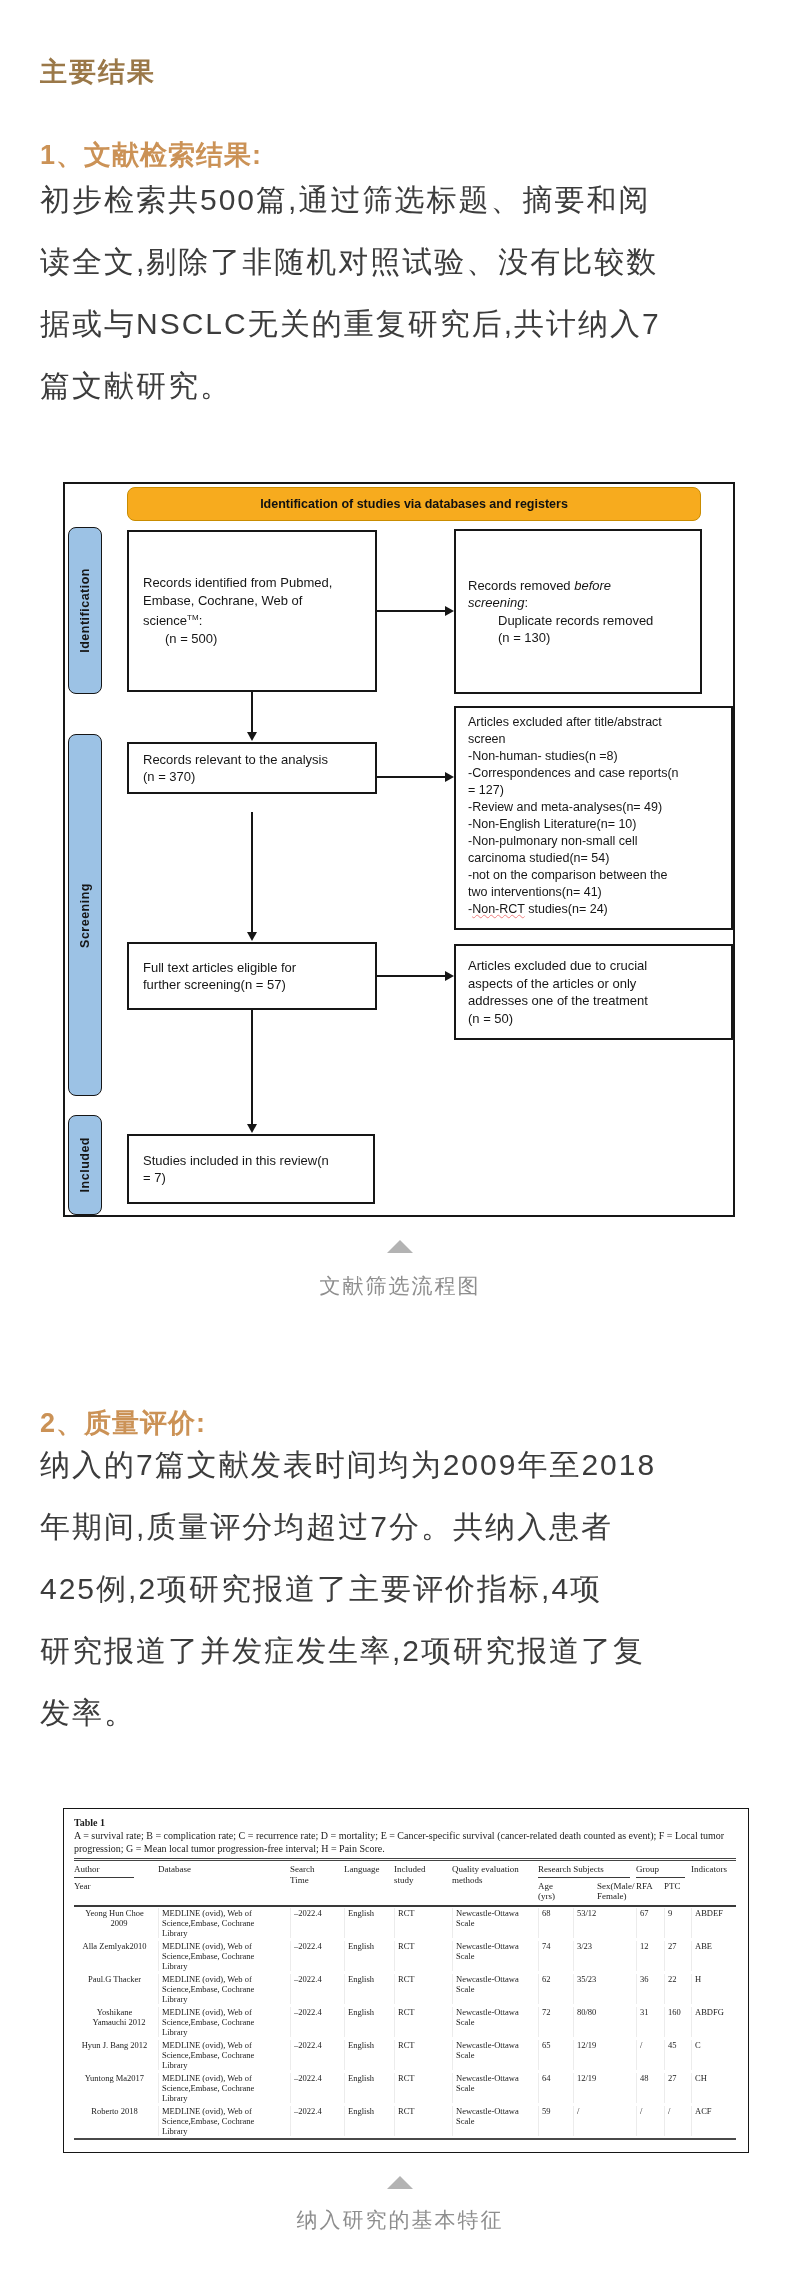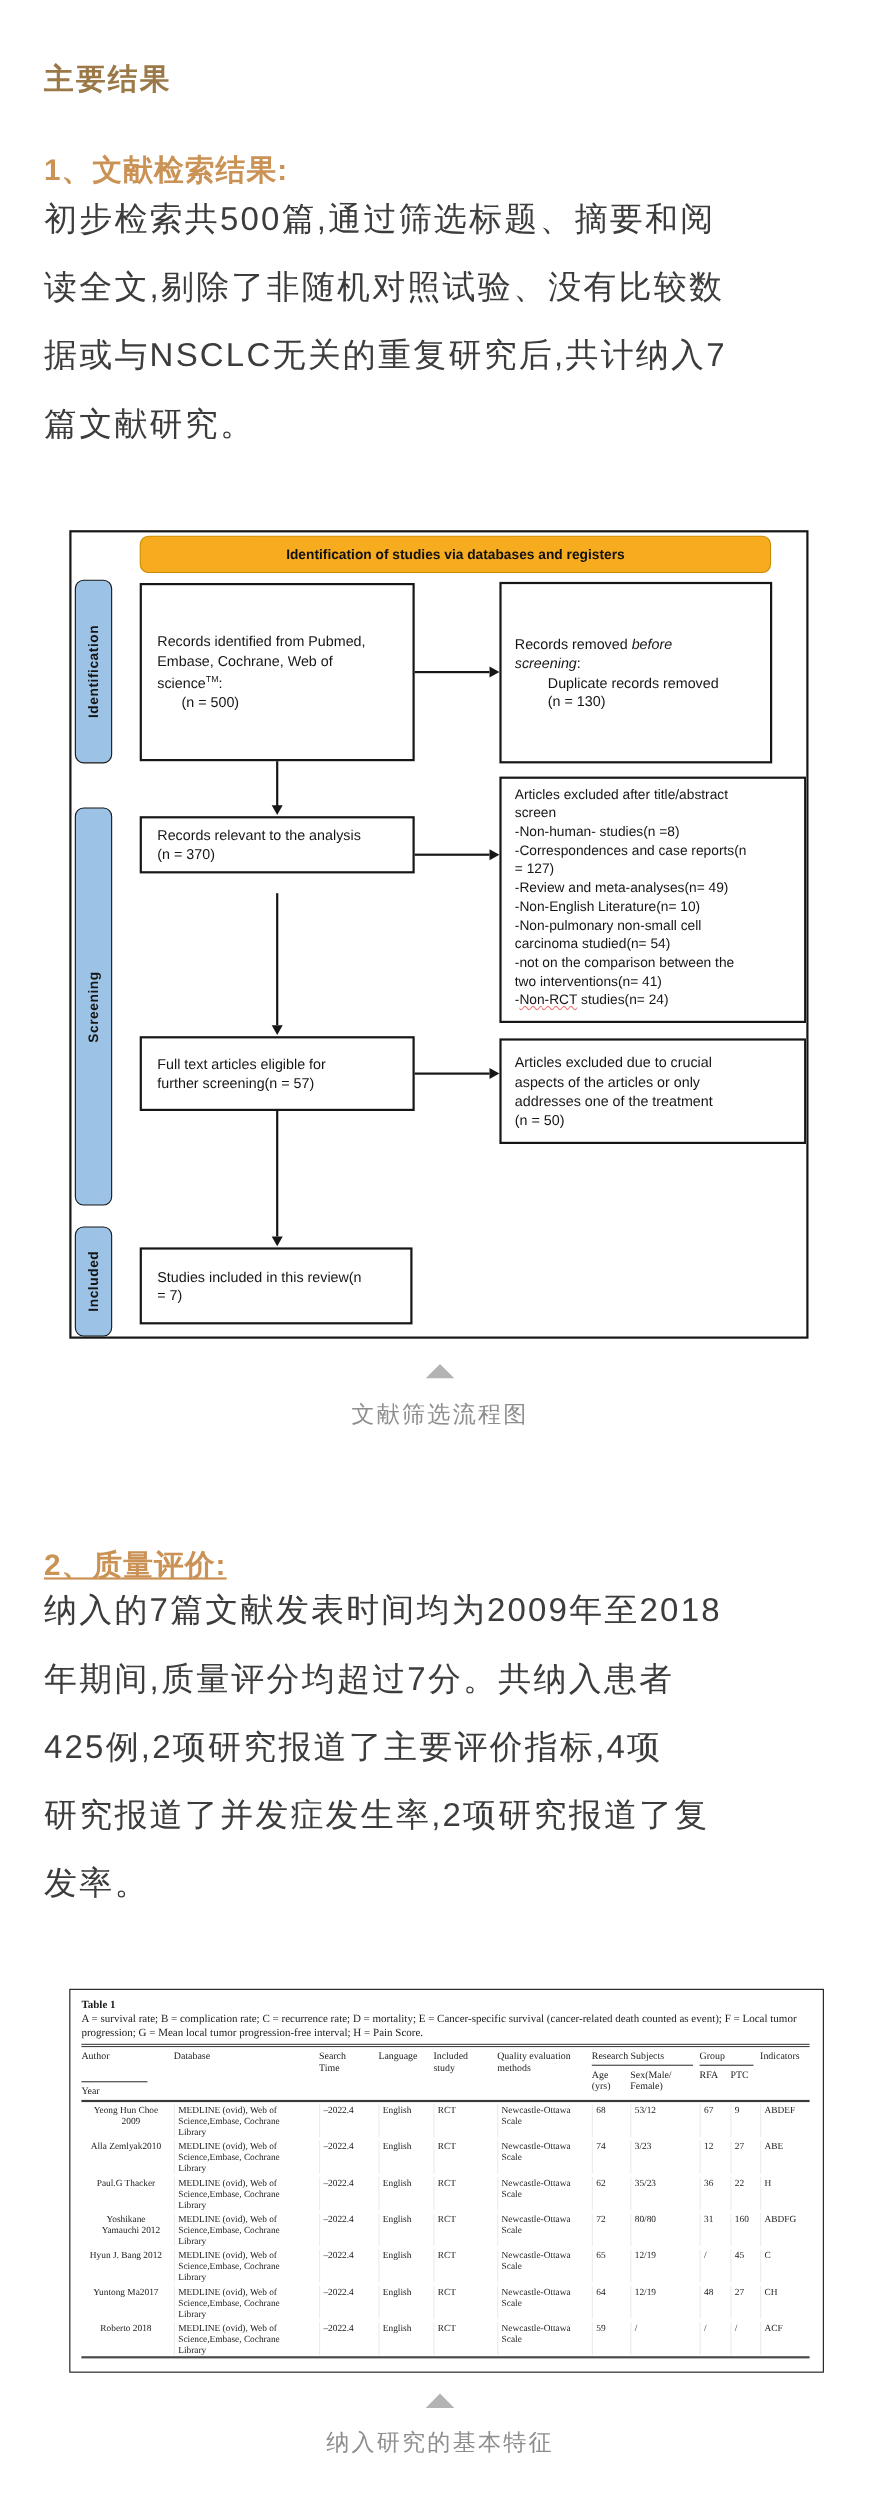--- a/index.html
+++ b/index.html
@@ -5,21 +5,21 @@
   html,body{margin:0;padding:0;background:#ffffff;}
   #page{position:relative;width:800px;height:2273px;background:#fff;overflow:hidden;
         font-family:"Liberation Sans","DejaVu Sans",sans-serif;}
 
   
   .page-title{position:absolute;left:40px;top:39px;font-size:27px;font-weight:700;
               color:#9A7848;letter-spacing:2px;line-height:31px;}
   .sec-heading{position:absolute;left:40px;font-size:27px;font-weight:700;
                color:#CB9256;letter-spacing:1px;line-height:31px;}
   #sec1-heading{top:118px;}
-  #sec2-heading{top:1386px;text-decoration:underline;}
+  #sec2-heading{top:1386px;}
   .body-para{position:absolute;left:40px;width:728px;font-size:30px;color:#3C3C3C;
              letter-spacing:2px;}
   .body-para div{height:62px;line-height:62px;white-space:nowrap;}
   #para1{top:169px;}
   #para2{top:1434px;}
 
   
   #flowchart{position:absolute;left:63px;top:482px;width:672px;height:735px;
              border:2px solid #161616;background:#fff;color:#161616;box-sizing:border-box;}
   .fc-banner{position:absolute;left:62px;top:3px;width:572px;height:32px;background:#F7AB1E;
@@ -69,25 +69,25 @@
             background:#fff;box-sizing:border-box;padding:8px 12px 12px 10px;
             font-family:"Liberation Serif","DejaVu Serif",serif;color:#1B1B1B;}
   .tbl-title{font-size:10px;font-weight:700;line-height:12px;}
   .tbl-subtitle{font-size:10px;line-height:12px;}
   .tbl-note{font-size:10px;line-height:13px;}
   .tbl{margin-top:3px;}
   .tbl-head{display:grid;grid-template-columns:84px 132px 54px 50px 58px 86px 35px 63px 28px 27px 46px;
             border-top:3px double #444;border-bottom:2px solid #3a3a3a;padding:3px 0 3px;
             font-size:9px;line-height:10.5px;}
   .tbl-head .hc{padding-right:3px;}
-  .h-author-top{display:block;width:60px;border-bottom:1px solid #3a3a3a;padding-bottom:17px;margin-bottom:3px;}
+  .h-author-top{display:block;width:60px;border-bottom:1px solid #3a3a3a;padding-bottom:2px;margin-bottom:3px;}
   .grp{padding-right:6px;}
   .grp-title{border-bottom:1px solid #3a3a3a;padding-bottom:2px;margin-bottom:3px;}
   .grp-sub{display:grid;}
-  .grp-sub-rs{grid-template-columns:35px 63px;}
+  .grp-sub-rs{grid-template-columns:35px 63px;gap:24px;}
   .grp-sub-g{grid-template-columns:28px 27px;}
   .span-rs{grid-column:7 / span 2;}
   .span-g{grid-column:9 / span 2;}
   .tbl-body{border-bottom:2.5px solid #4a4a4a;}
   .tbl-row{display:grid;grid-template-columns:84px 132px 54px 50px 58px 86px 35px 63px 28px 27px 46px;
            font-size:8.5px;line-height:10px;padding:1.5px 0;}
   .tc{padding-right:3px;border-left:1px solid #ececec;padding-left:3px;}
   .tc:first-child{border-left:none;padding-left:0;text-align:center;}
   .tc-author div + div{padding-left:9px;}
 </style>

